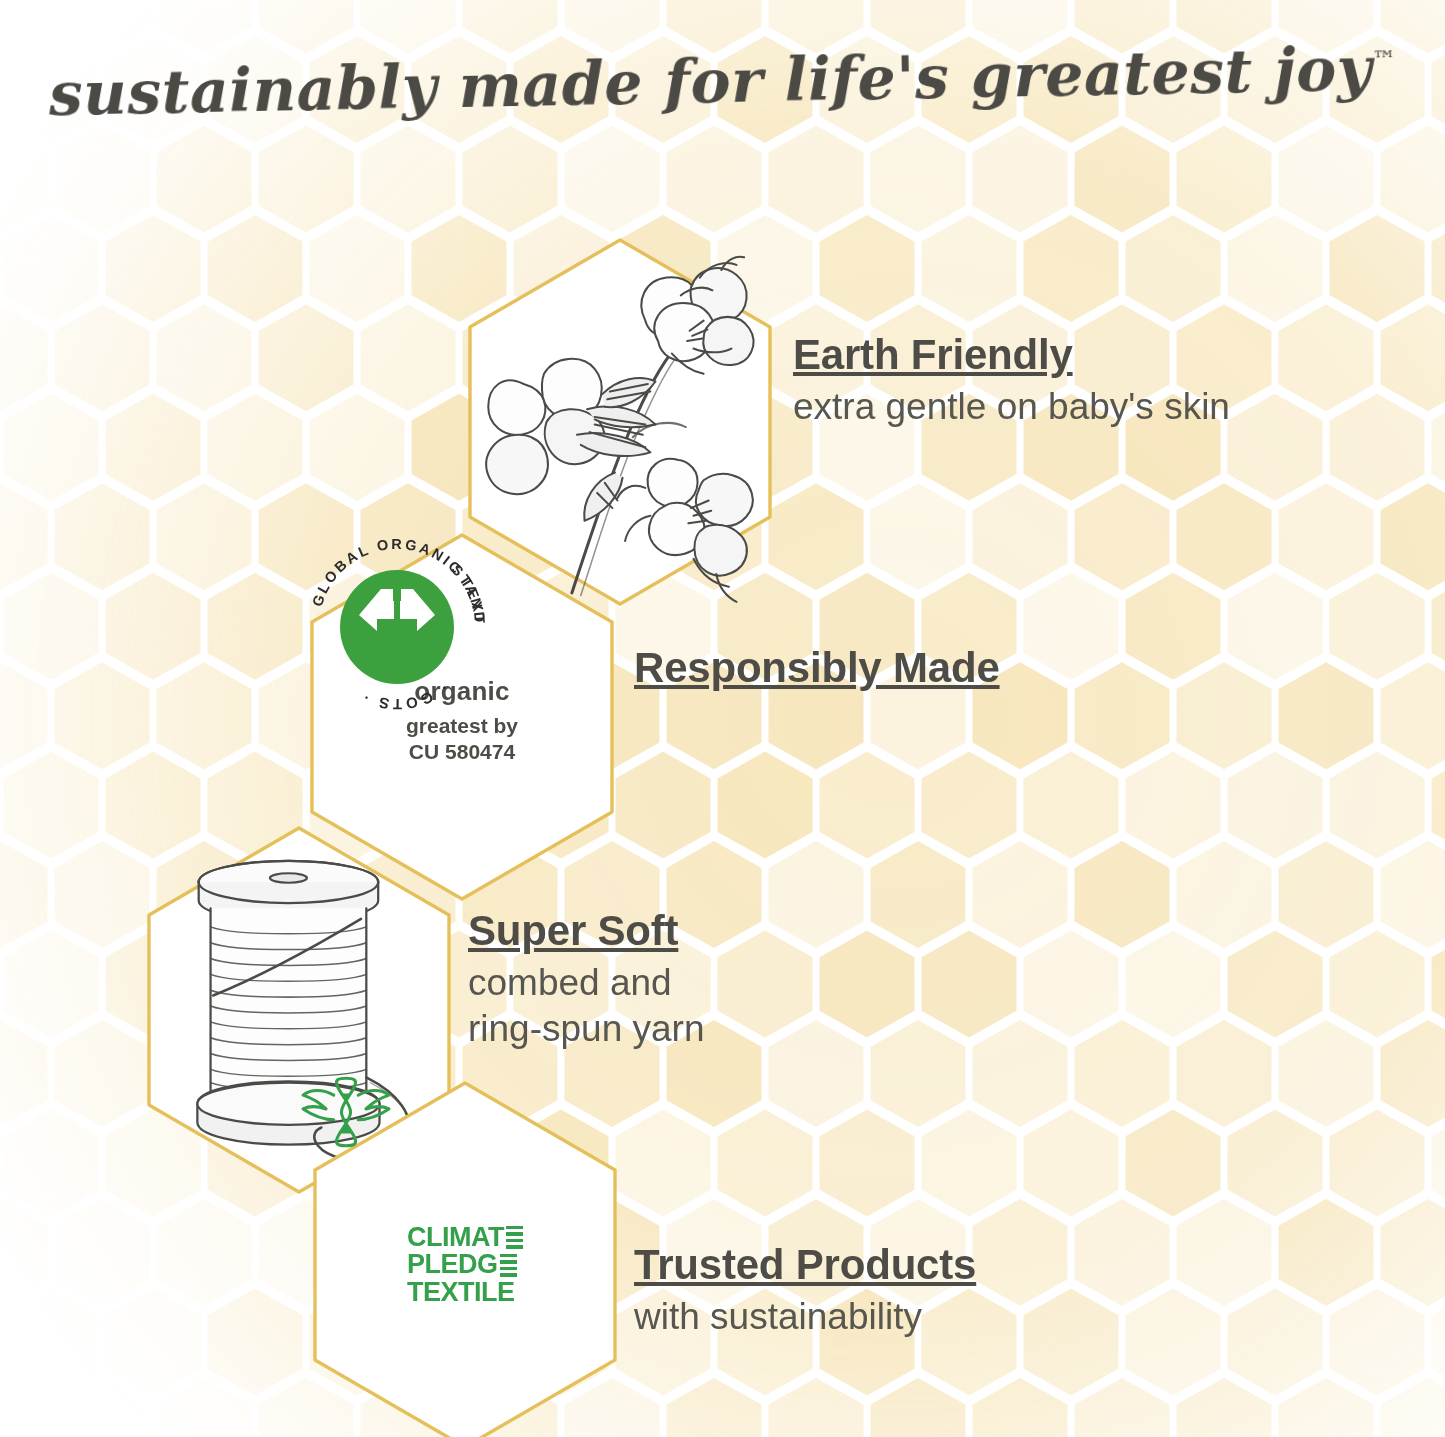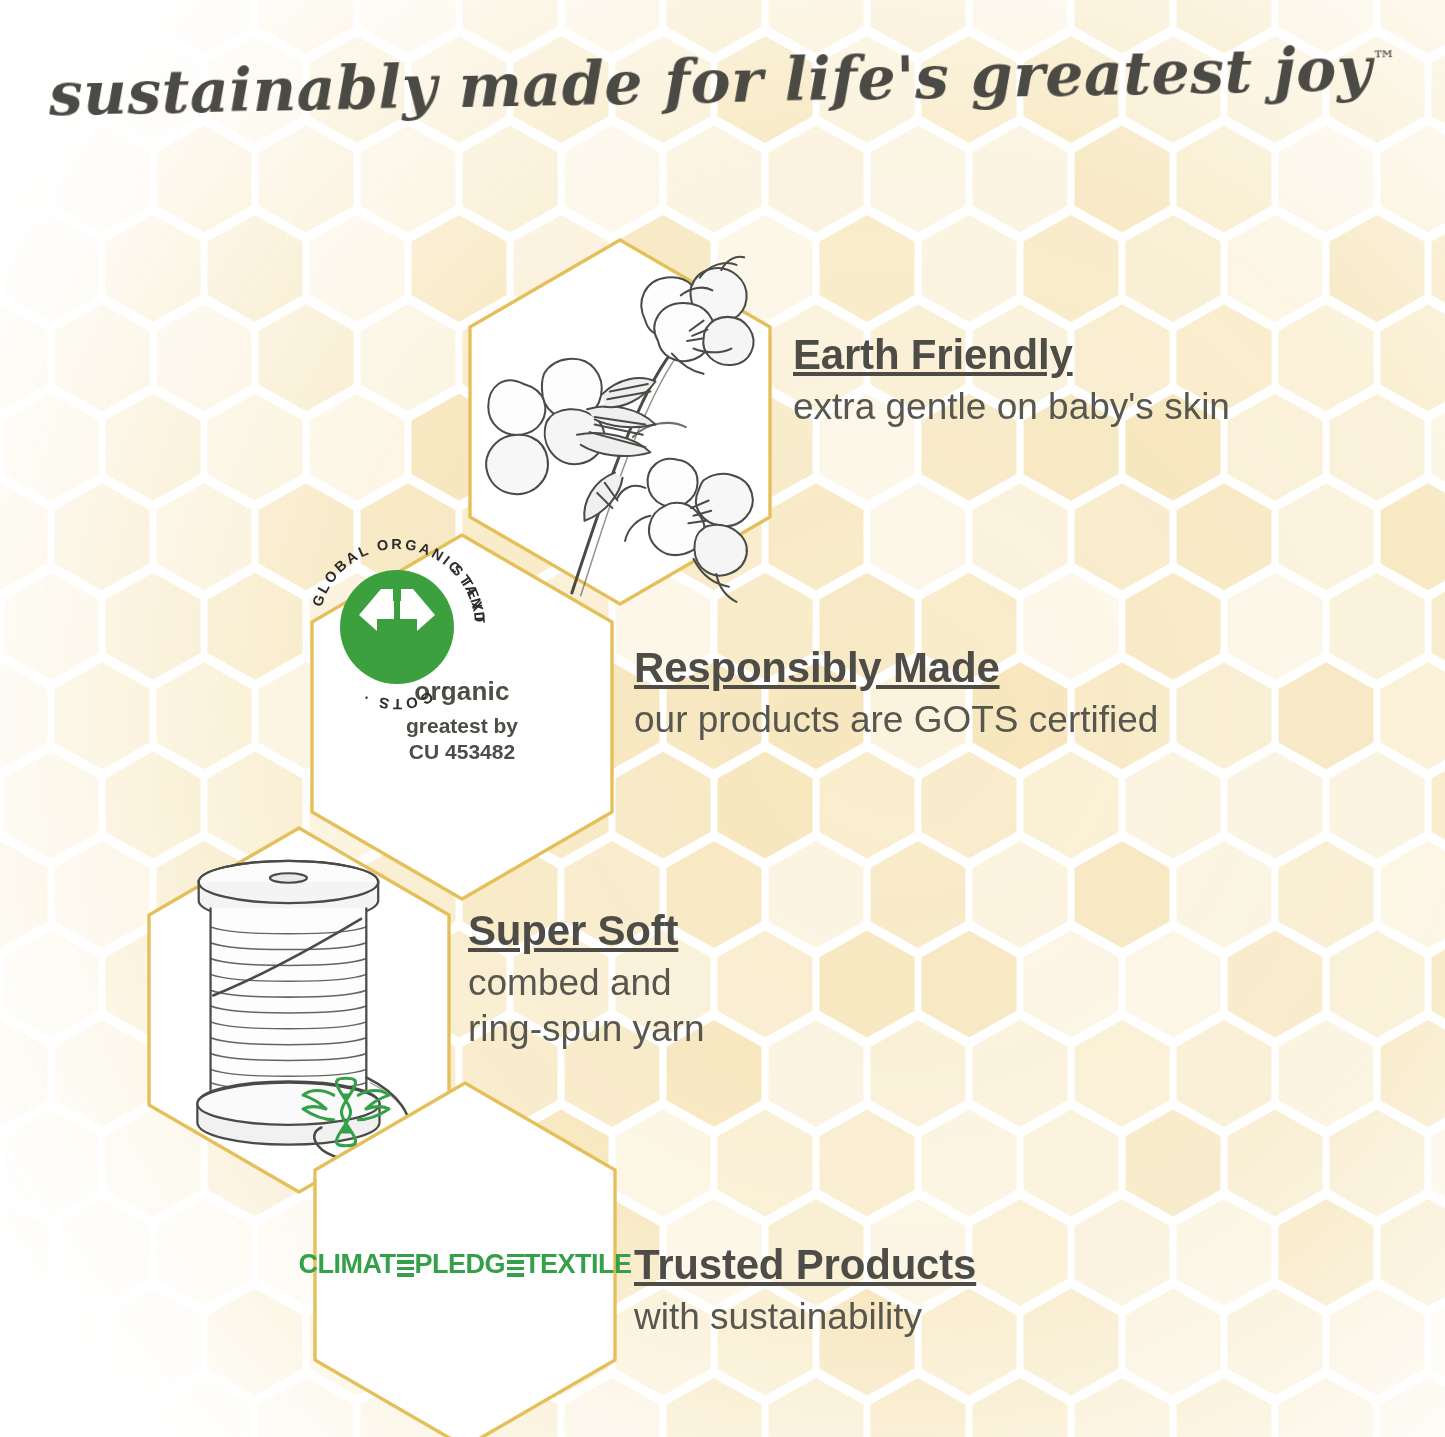--- a/index.html
+++ b/index.html
@@ -64,21 +64,21 @@
   .gots .organic{
     font-size:26px;font-weight:700;color:#4d4c46;margin-top:6px;letter-spacing:0.2px;
   }
   .gots .certby{
     font-size:21px;font-weight:700;color:#4d4c46;line-height:1.22;text-align:center;margin-top:6px;
   }
 
   
   .cpf{display:flex;align-items:center;gap:14px;}
   .cpf .words{
-    display:flex;flex-direction:row;align-items:flex-start;
+    display:flex;flex-direction:column;align-items:flex-start;
     color:#34a04a;font-weight:700;font-size:27px;line-height:1.02;
     letter-spacing:-0.5px;
   }
   .cpf .words .row{display:flex;align-items:center;}
   .cpf .bars{display:inline-flex;flex-direction:column;justify-content:center;gap:3px;margin-left:2px;}
   .cpf .bars i{display:block;width:17px;height:3.5px;background:#34a04a;}
   .cpf .wingmark{width:92px;height:74px;}
 </style>
 </head>
 <body>
@@ -490,29 +490,28 @@
             <text font-family="'Liberation Sans', sans-serif" font-size="14.5" font-weight="700" fill="#2c2c2c" letter-spacing="2.6">
               <textPath href="#ringTop" startOffset="74%">STANDARD</textPath>
             </text>
             <text font-family="'Liberation Sans', sans-serif" font-size="15" font-weight="700" fill="#2c2c2c" letter-spacing="3">
               <textPath href="#ringBot" startOffset="28%">· GOTS ·</textPath>
             </text>
           </svg>
           <div class="organic">organic</div>
           <div class="certby">
             <div>greatest by</div>
-            <div>CU 453482</div>
+            <div>CU 580474</div>
           </div>
         </div>
       </div>
     </div>
 
     <div class="copy" style="left:634px;top:645px;">
       <div class="title">Responsibly Made</div>
-      <div class="line">our products are GOTS certified</div>
     </div>
   </div>
 
   <div class="feature" style="left:0;top:0;">
     <div class="hexwrap" style="left:134px;top:820px;">
       <svg viewBox="0 0 330 380" xmlns="http://www.w3.org/2000/svg">
         <path d="M165 8 L315 95 L315 285 L165 372 L15 285 L15 95 Z" fill="#ffffff" stroke="#e5c05a" stroke-width="3.4" stroke-linejoin="round" stroke-linecap="round"></path>
       </svg>
       <div class="hexinner">
         <svg width="250" height="270" viewBox="0 0 250 270">

